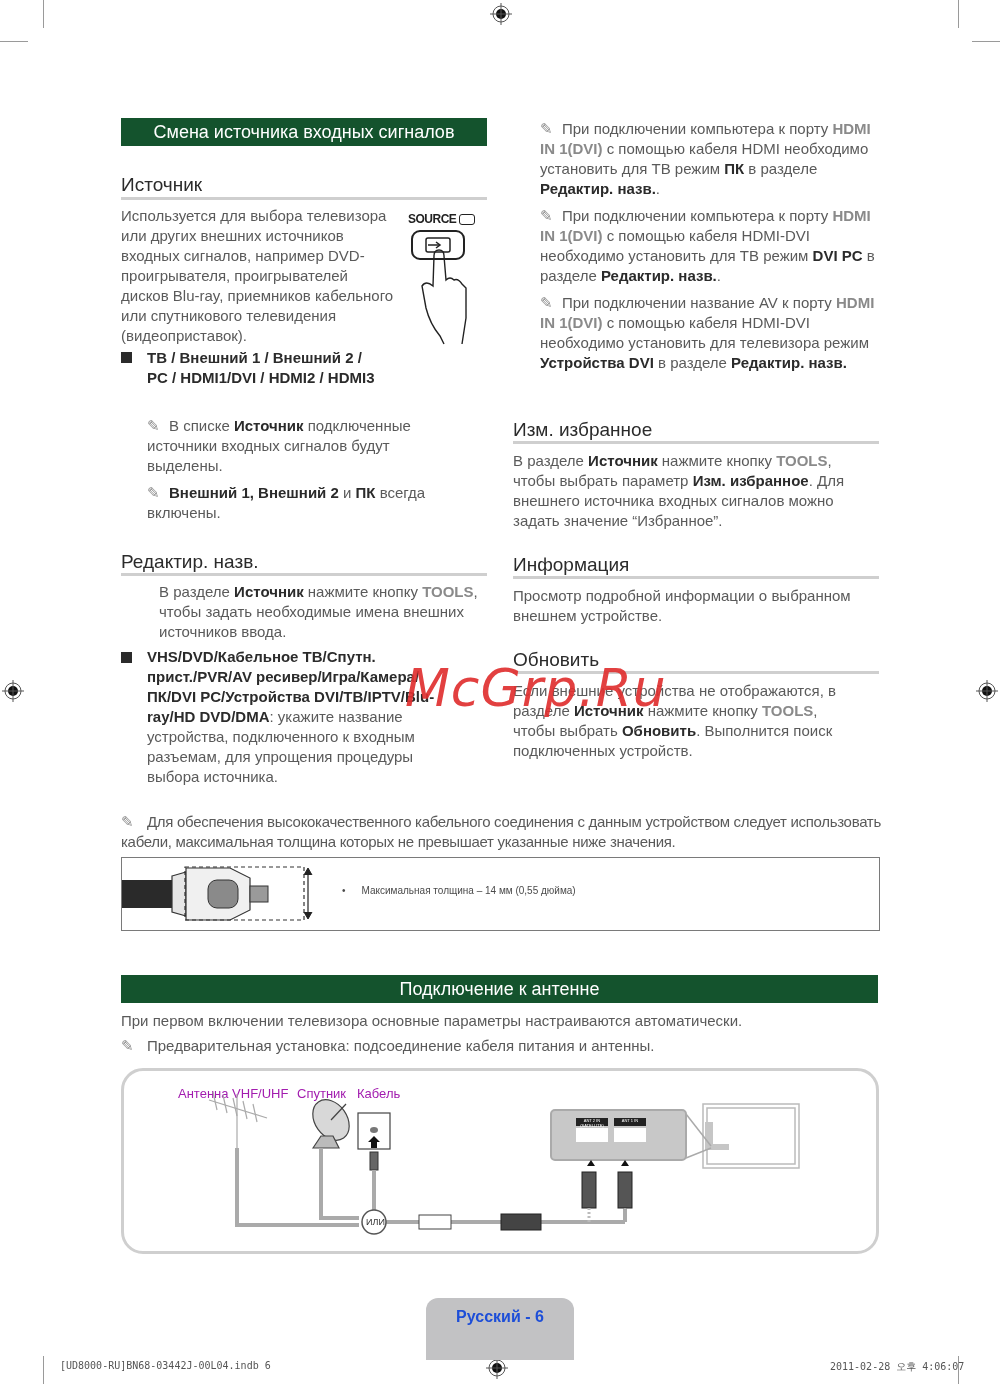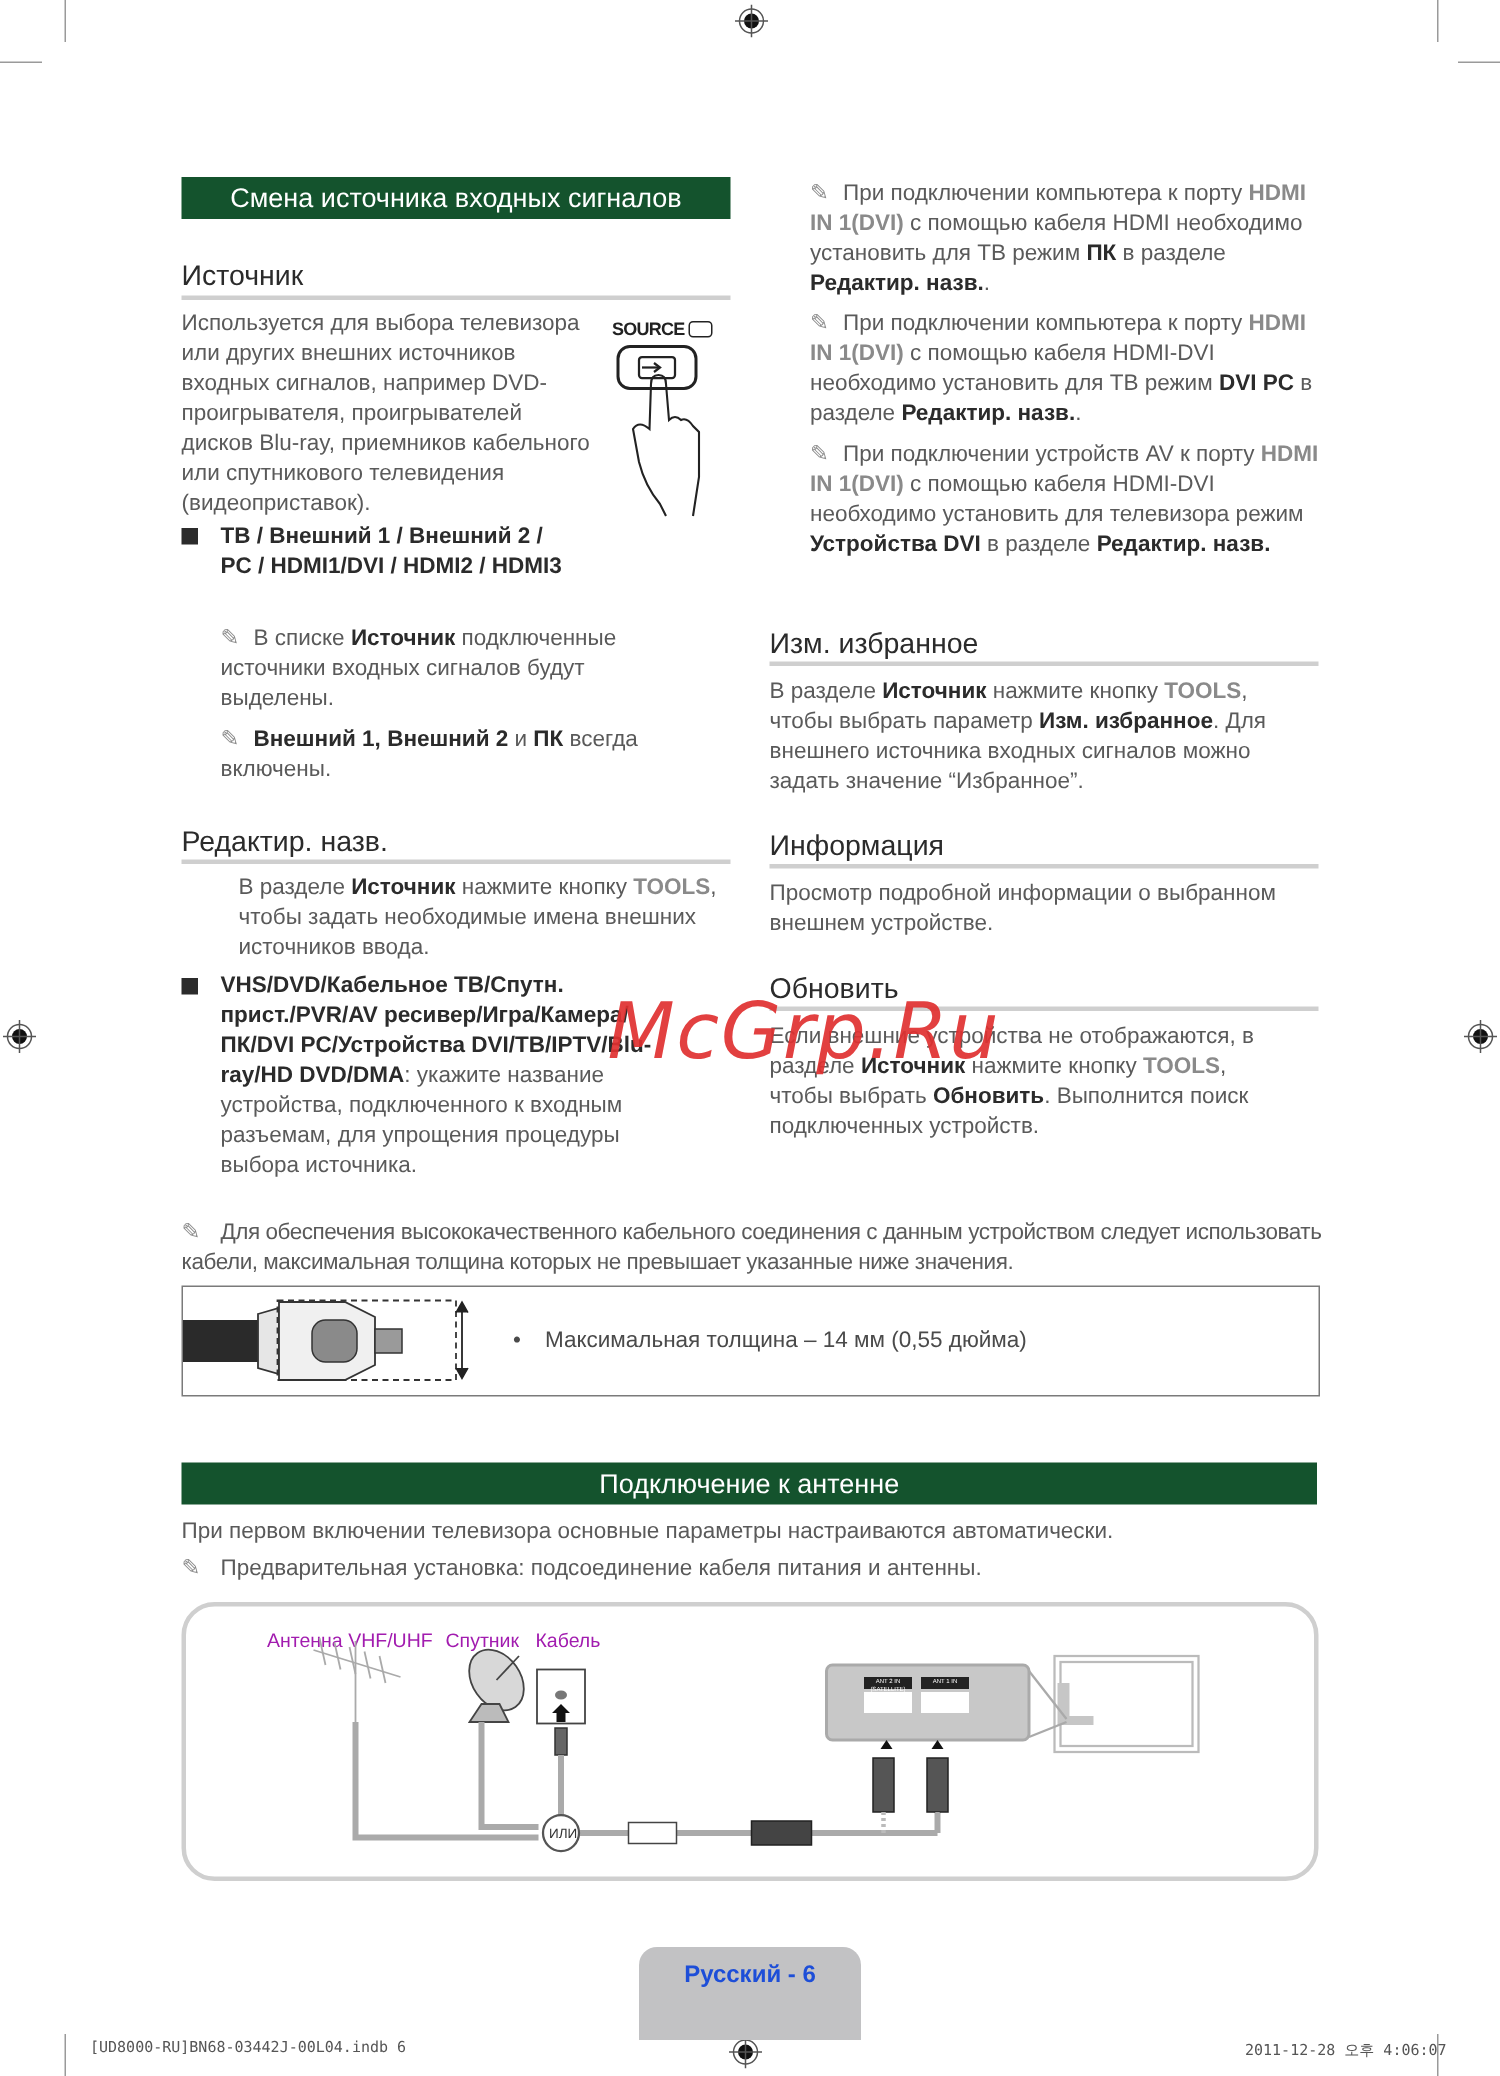--- a/index.html
+++ b/index.html
@@ -102,21 +102,21 @@
   <b>VHS/DVD/Кабельное ТВ/Спутн. прист./PVR/AV ресивер/Игра/Камера/ПК/DVI PC/Устройства DVI/TB/IPTV/Blu-ray/HD DVD/DMA</b><span>: укажите название устройства, подключенного к входным разъемам, для упрощения процедуры выбора источника.</span>
 </div>
 
 <div class="p" style="left:540px;top:119px;width:340px;">
   <span class="note-ic">✎</span><span>При подключении компьютера к порту </span><span class="g">HDMI IN 1(DVI)</span><span> с помощью кабеля HDMI необходимо установить для ТВ режим </span><b>ПК</b><span> в разделе </span><b>Редактир. назв.</b><span>.</span>
 </div>
 <div class="p" style="left:540px;top:206px;width:340px;">
   <span class="note-ic">✎</span><span>При подключении компьютера к порту </span><span class="g">HDMI IN 1(DVI)</span><span> с помощью кабеля HDMI-DVI необходимо установить для ТВ режим </span><b>DVI PC</b><span> в разделе </span><b>Редактир. назв.</b><span>.</span>
 </div>
 <div class="p" style="left:540px;top:293px;width:340px;">
-  <span class="note-ic">✎</span><span>При подключении устройств AV к порту </span><span class="g">HDMI IN 1(DVI)</span><span> с помощью кабеля HDMI-DVI необходимо установить для телевизора режим </span><b>Устройства DVI</b><span> в разделе </span><b>Редактир. назв.</b><span></span>
+  <span class="note-ic">✎</span><span>При подключении название AV к порту </span><span class="g">HDMI IN 1(DVI)</span><span> с помощью кабеля HDMI-DVI необходимо установить для телевизора режим </span><b>Устройства DVI</b><span> в разделе </span><b>Редактир. назв.</b><span></span>
 </div>
 
 <div class="h2" style="left:513px;top:419px;">Изм. избранное</div>
 <div class="rule" style="left:513px;top:441px;width:366px;"></div>
 <div class="p" style="left:513px;top:451px;width:360px;">
   <span>В разделе </span><b>Источник</b><span> нажмите кнопку </span><span class="g">TOOLS</span><span>, чтобы выбрать параметр </span><b>Изм. избранное</b><span>. Для внешнего источника входных сигналов можно задать значение “Избранное”.</span>
 </div>
 
 <div class="h2" style="left:513px;top:554px;">Информация</div>
 <div class="rule" style="left:513px;top:576px;width:366px;"></div>
@@ -139,21 +139,21 @@
     <rect x="0" y="22" width="52" height="28" fill="#2a2a2a"></rect>
     <path d="M50 18 L64 14 L64 58 L50 54 Z" fill="#e6e6e6" stroke="#333" stroke-width="1.2"></path>
     <path d="M64 10 L108 10 L128 20 L128 52 L108 62 L64 62 Z" fill="#f0f0f0" stroke="#333" stroke-width="1.2"></path>
     <rect x="86" y="22" width="30" height="28" rx="9" fill="#8a8a8a" stroke="#333"></rect>
     <rect x="128" y="28" width="18" height="16" fill="#9a9a9a" stroke="#333"></rect>
     <rect x="63" y="9" width="119" height="53" fill="none" stroke="#333" stroke-dasharray="4,3" stroke-width="1.2"></rect>
     <line x1="186" y1="11" x2="186" y2="60" stroke="#222" stroke-width="1.2"></line>
     <polyline points="182,17 186,10 190,17" fill="#222" stroke="#222"></polyline>
     <polyline points="182,54 186,61 190,54" fill="#222" stroke="#222"></polyline>
   </svg>
-  <div class="abs" style="left:220px;top:27px;font-size:15px;color:#4a4a4a;">
+  <div class="abs" style="left:220px;top:27px;font-size:10px;color:#4a4a4a;">
     <span style="margin-right:16px;">•</span><span>Максимальная толщина – 14 мм (0,55 дюйма)</span>
   </div>
 </div>
 
 <div class="bar" style="left:121px;top:975px;width:757px;text-align:center;">
   <span>Подключение к антенне</span>
 </div>
 <div class="p" style="left:121px;top:1011px;width:760px;">При первом включении телевизора основные параметры настраиваются автоматически.</div>
 <div class="p" style="left:121px;top:1036px;width:760px;">
   <span class="note-ic" style="width:26px;">✎</span><span>Предварительная установка: подсоединение кабеля питания и антенны.</span>
@@ -228,13 +228,13 @@
 <div class="abs" style="left:576px;top:1118px;font-size:4px;color:#fff;width:32px;text-align:center;">ANT 2 IN (SATELLITE)</div>
 <div class="abs" style="left:614px;top:1118px;font-size:4px;color:#fff;width:32px;text-align:center;">ANT 1 IN</div>
 
 <div class="pagetab">
   <span>Русский - 6</span>
 </div>
 
 <div class="crop" style="left:43px;top:1356px;width:1px;height:28px;"></div>
 <div class="crop" style="left:958px;top:1356px;width:1px;height:28px;"></div>
 <div class="footer" style="left:60px;">[UD8000-RU]BN68-03442J-00L04.indb   6</div>
-<div class="footer" style="left:830px;">2011-12-28   오후 4:06:07</div>
+<div class="footer" style="left:830px;">2011-02-28   오후 4:06:07</div>
 
 </body></html>

